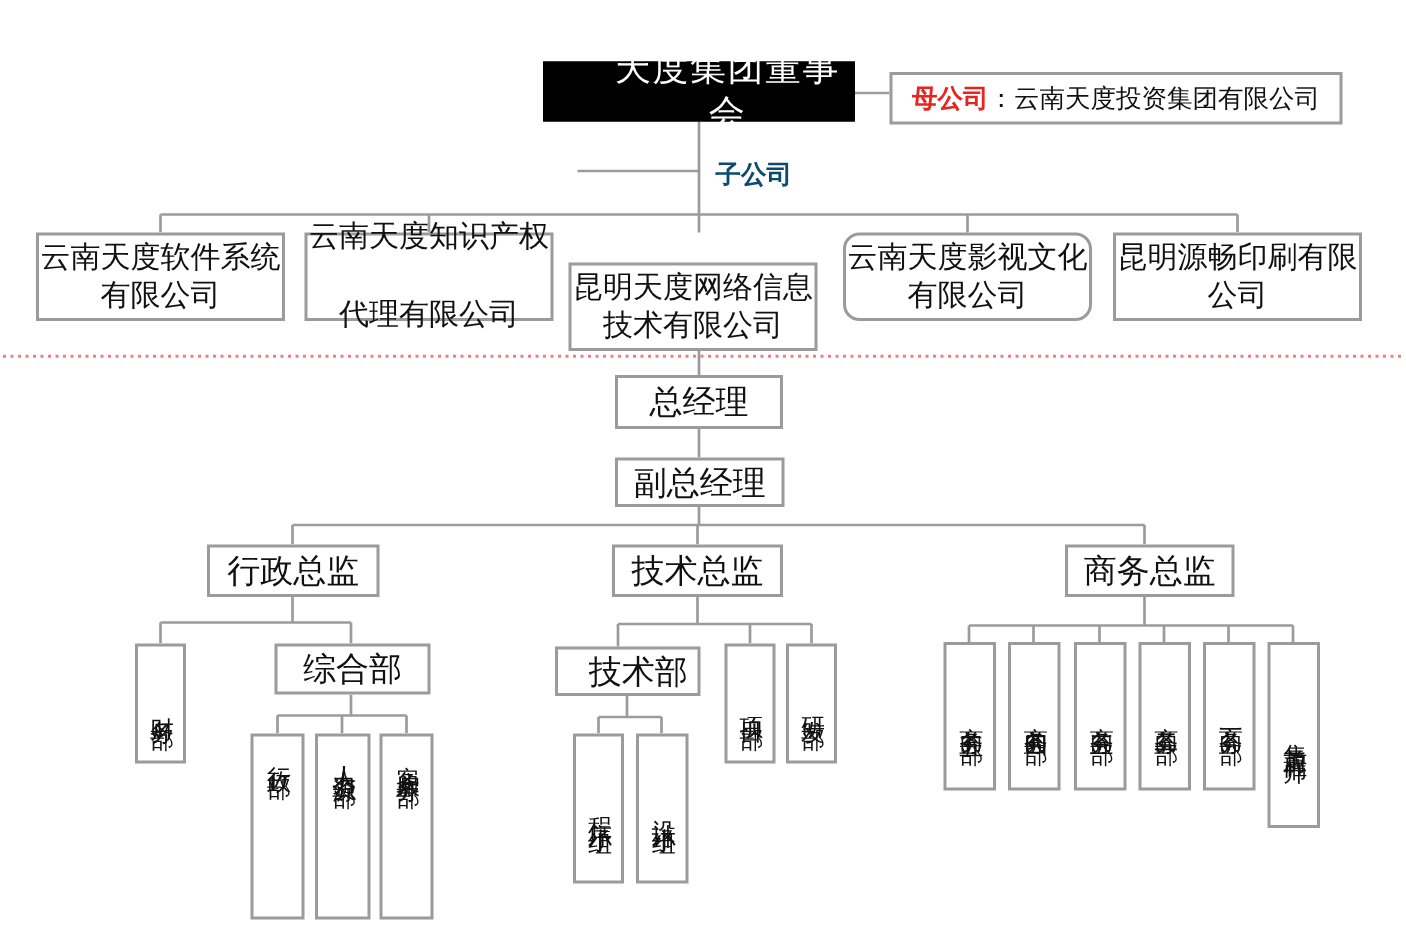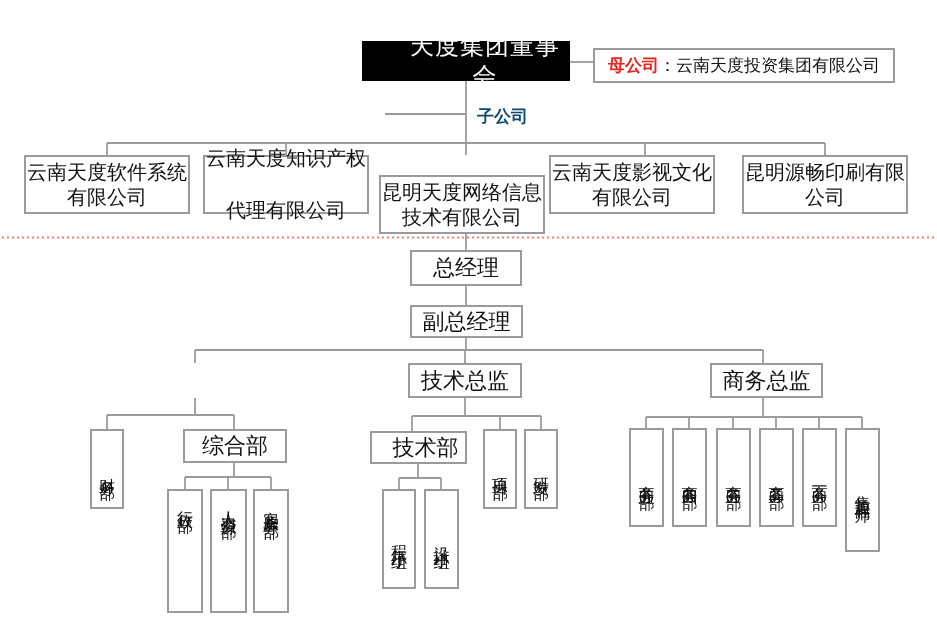--- a/index.html
+++ b/index.html
@@ -133,36 +133,39 @@
     <div>有限公司</div>
   </div>
   <div class="node companybox" style="left:203px;top:155px;width:166px;height:59px;gap:27px;">
     <div>云南天度知识产权</div>
     <div>代理有限公司</div>
   </div>
   <div class="node companybox" style="left:379px;top:155px;width:166px;height:59px;margin-top:20px;">
     <div>昆明天度网络信息</div>
     <div>技术有限公司</div>
   </div>
-  <div class="node companybox" style="left:549px;top:155px;width:166px;height:59px;">
+  <div class="node companybox" style="left:562px;top:155px;width:166px;height:59px;border-radius:11px;">
     <div>云南天度影视文化</div>
     <div>有限公司</div>
   </div>
   <div class="node companybox" style="left:742px;top:155px;width:166px;height:59px;">
     <div>昆明源畅印刷有限</div>
     <div>公司</div>
   </div>
 
   <div class="node mid" style="left:410px;top:250px;width:112px;height:36px;">
     <span>总经理</span>
   </div>
   <div class="node mid" style="left:410px;top:305px;width:113px;height:33px;">
     <span>副总经理</span>
   </div>
 
+  <div class="node mid" style="left:138px;top:363px;width:115px;height:35px;">
+    <span>行政总监</span>
+  </div>
   <div class="node mid" style="left:408px;top:363px;width:114px;height:35px;">
     <span>技术总监</span>
   </div>
   <div class="node mid" style="left:710px;top:363px;width:113px;height:35px;">
     <span>商务总监</span>
   </div>
 
   <div class="node vbox" style="left:90px;top:429px;width:34px;height:80px;">
     <span>财务部</span>
   </div>

